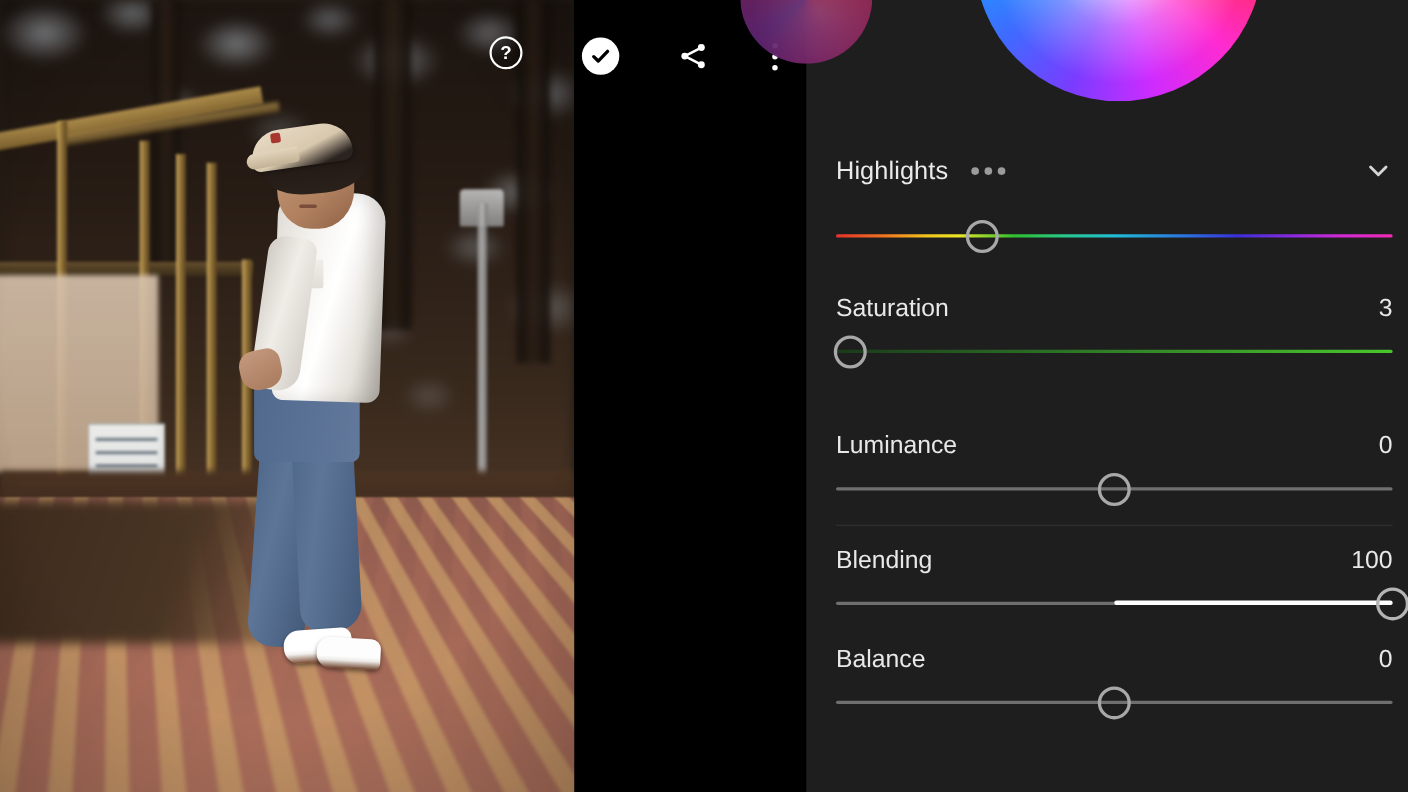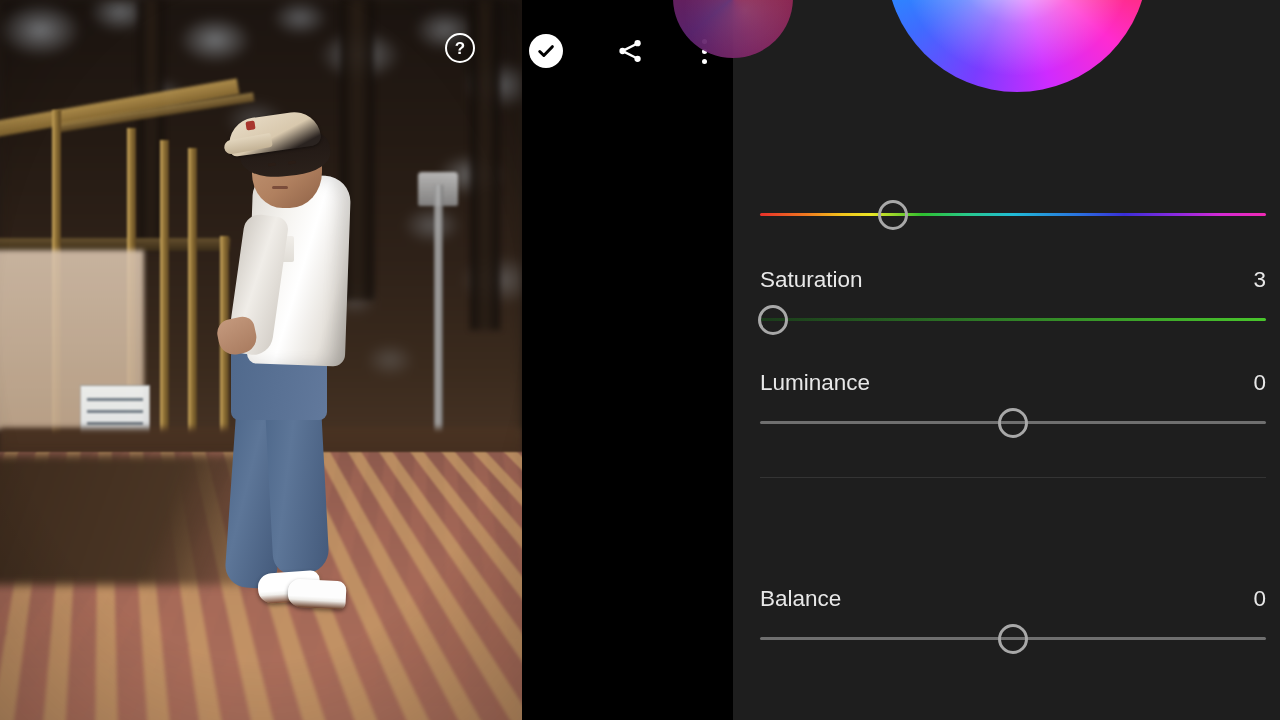--- a/index.html
+++ b/index.html
@@ -331,52 +331,76 @@
           <span></span>
       </span>
     </div>
   </div>
 
   <div id="edit-panel">
 
     <div id="wheel-shadow"></div>
     <div id="wheel-main"></div>
 
+    <div id="row-highlights">
+      <span class="section-title">Highlights</span>
+      <span id="hl-overflow">
+        <span></span>
+          <span></span>
+          <span></span>
+      </span>
+      <span id="hl-chevron">
+        <svg width="26" height="26" viewBox="0 0 24 24" aria-hidden="true">
+          <path d="M5.5 9 L12 15.5 L18.5 9" fill="none" stroke="#d6d6d6" stroke-width="2.4" stroke-linecap="round" stroke-linejoin="round"></path>
+        </svg>
+      </span>
+    </div>
 
     <div class="slider-row" style="top:192px;">
       <div class="track-wrap">
         <div class="track hue"></div>
         <div class="thumb" style="left:118px;"></div>
       </div>
     </div>
 
     <div class="slider-row" style="top:267px;">
       <div class="slider-head">
         <span class="slider-label">Saturation</span>
         <span class="slider-value">3</span>
       </div>
       <div class="track-wrap">
         <div class="track sat"></div>
         <div class="thumb" style="left:-2px;"></div>
       </div>
     </div>
 
-    <div class="slider-row" style="top:370px;">
+    <div class="slider-row" style="top:392px;">
       <div class="slider-head">
         <span class="slider-label">Luminance</span>
         <span class="slider-value">0</span>
       </div>
       <div class="track-wrap">
         <div class="track plain"></div>
         <div class="thumb" style="left:238px;"></div>
       </div>
     </div>
 
     <div class="divider" style="top:477px;"></div>
 
+    <div class="slider-row" style="top:496px;">
+      <div class="slider-head">
+        <span class="slider-label">Blending</span>
+        <span class="slider-value">100</span>
+      </div>
+      <div class="track-wrap">
+        <div class="track plain"></div>
+        <div class="fill-white" style="left:253px;width:253px;"></div>
+        <div class="thumb bright" style="left:491px;"></div>
+      </div>
+    </div>
 
     <div class="slider-row" style="top:586px;">
       <div class="slider-head">
         <span class="slider-label">Balance</span>
         <span class="slider-value">0</span>
       </div>
       <div class="track-wrap">
         <div class="track plain"></div>
         <div class="thumb" style="left:238px;"></div>
       </div>

